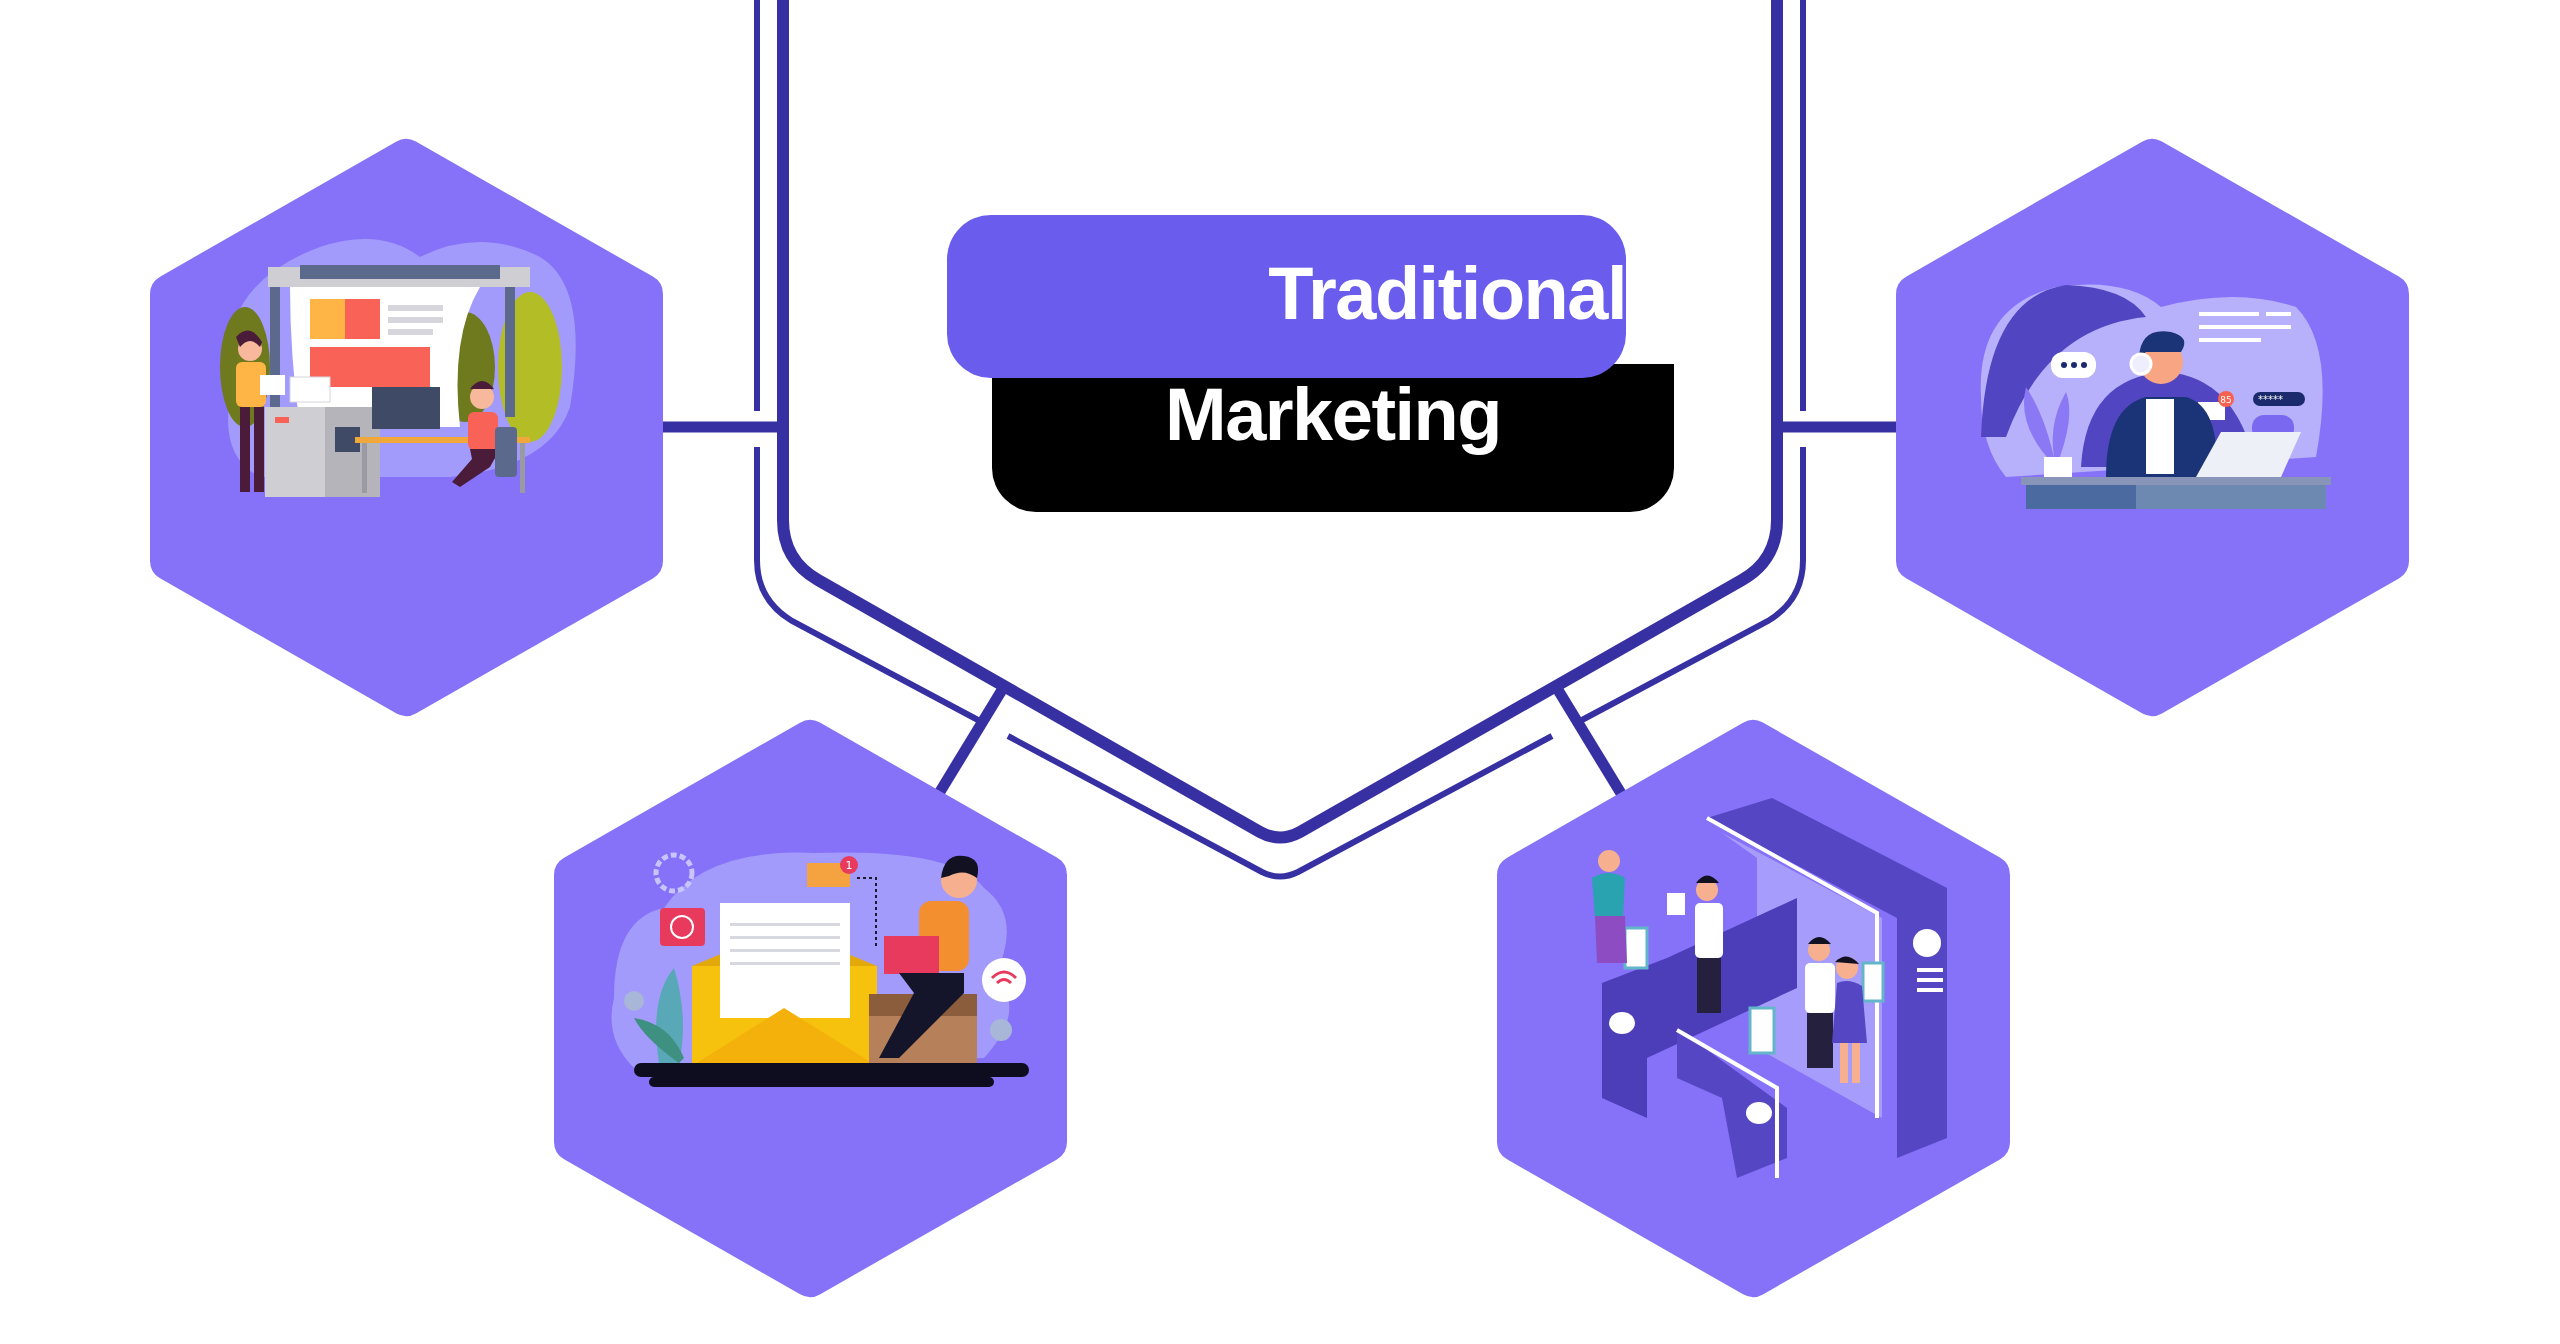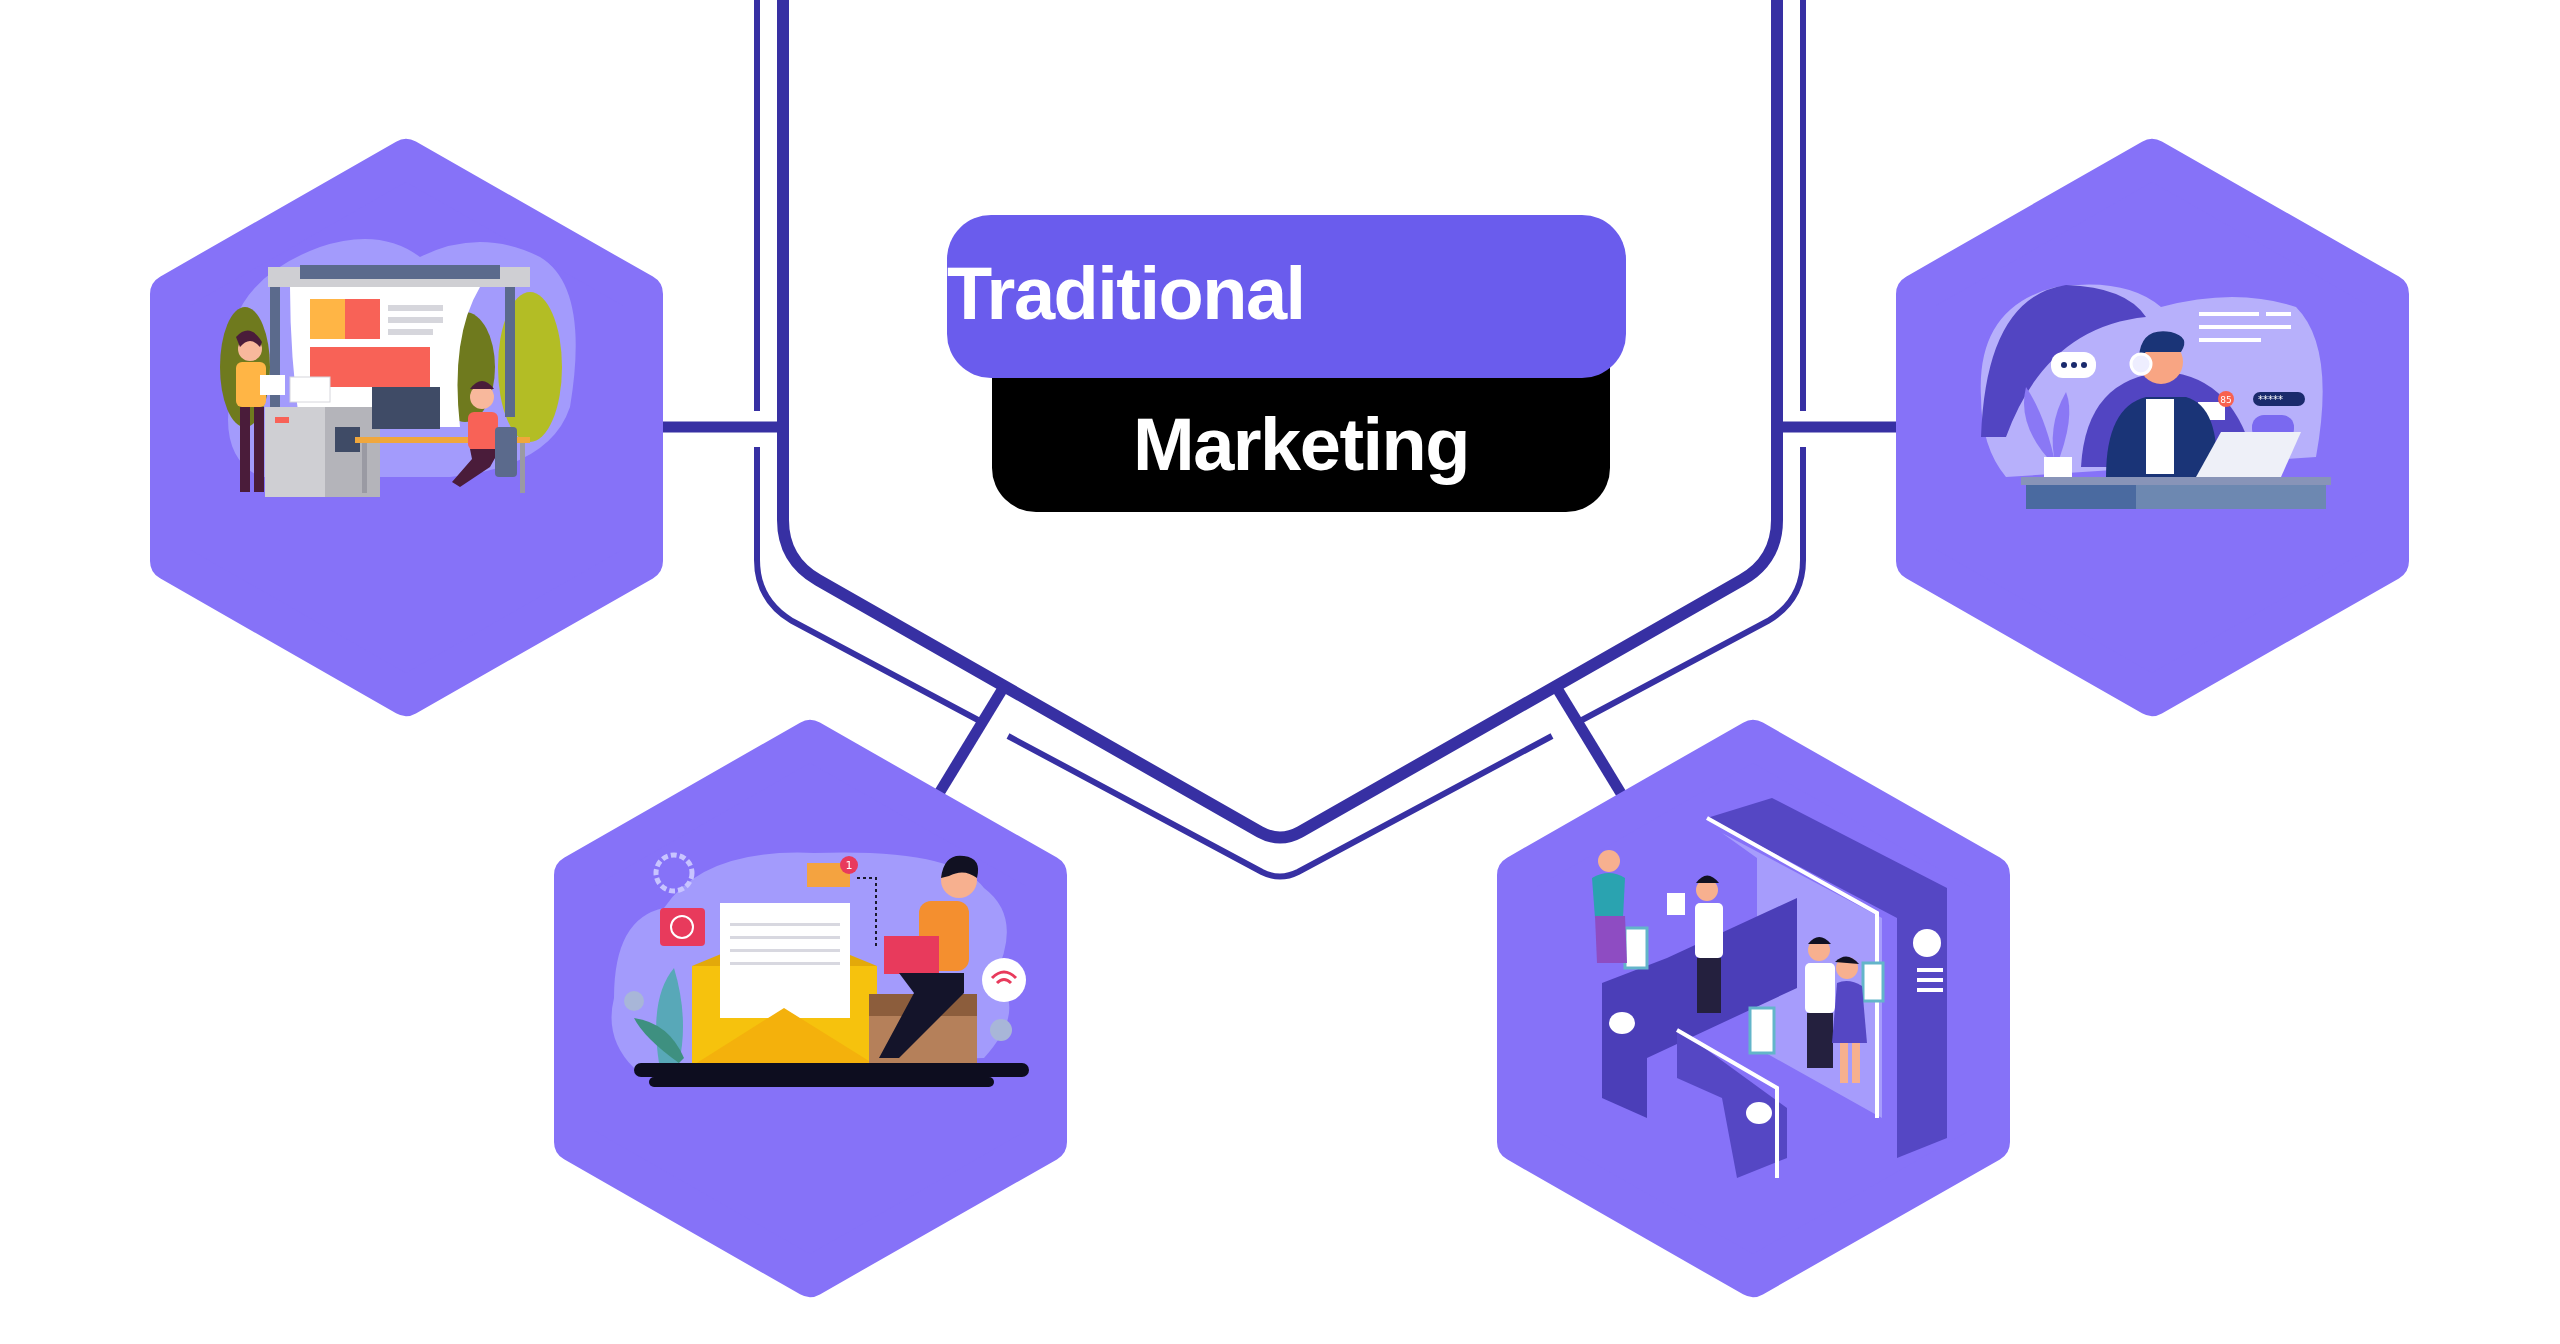--- a/index.html
+++ b/index.html
@@ -3,24 +3,24 @@
 <meta charset="utf-8">
 <style>
   html, body { margin:0; padding:0; }
   body { width:2560px; height:1344px; background:#ffffff; position:relative; overflow:hidden;
          font-family:"Liberation Sans", "DejaVu Sans", sans-serif; }
   .frame { position:absolute; left:0; top:0; width:2560px; height:1344px; }
   .hex { position:absolute; width:513px; height:581px; }
   .hex svg { position:absolute; left:0; top:0; width:513px; height:581px; overflow:visible; }
   .title-top { position:absolute; left:947px; top:215px; width:679px; height:163px;
                background:#6a5ced; border-radius:44px; z-index:3;
-               display:flex; align-items:center; justify-content:flex-start; }
-  .title-bottom { position:absolute; left:992px; top:364px; width:618px; height:148px;
+               display:flex; align-items:center; justify-content:flex-end; }
+  .title-bottom { position:absolute; left:992px; top:364px; width:682px; height:148px;
                   background:#000000; border-radius:0 0 44px 44px; z-index:2;
-                  display:flex; align-items:center; justify-content:center; padding-top:14px; box-sizing:border-box; }
+                  display:flex; justify-content:center; padding-top:14px; box-sizing:border-box; }
   .title-text { color:#ffffff; font-weight:bold; font-size:74px; letter-spacing:-1.5px;
                 font-family:"Liberation Sans", "DejaVu Sans", sans-serif; line-height:1; }
   .title-top .title-text { margin-top:-6px; }
 </style>
 </head>
 <body>
 
 <svg class="frame" viewBox="0 0 2560 1344">
 
   <path d="M783 0 L783 520 Q783 560 818 580 L1260 832 Q1280 843 1300 832 L1742 580 Q1777 560 1777 520 L1777 0" fill="none" stroke="#3730a3" stroke-width="12" stroke-linejoin="round"></path>

